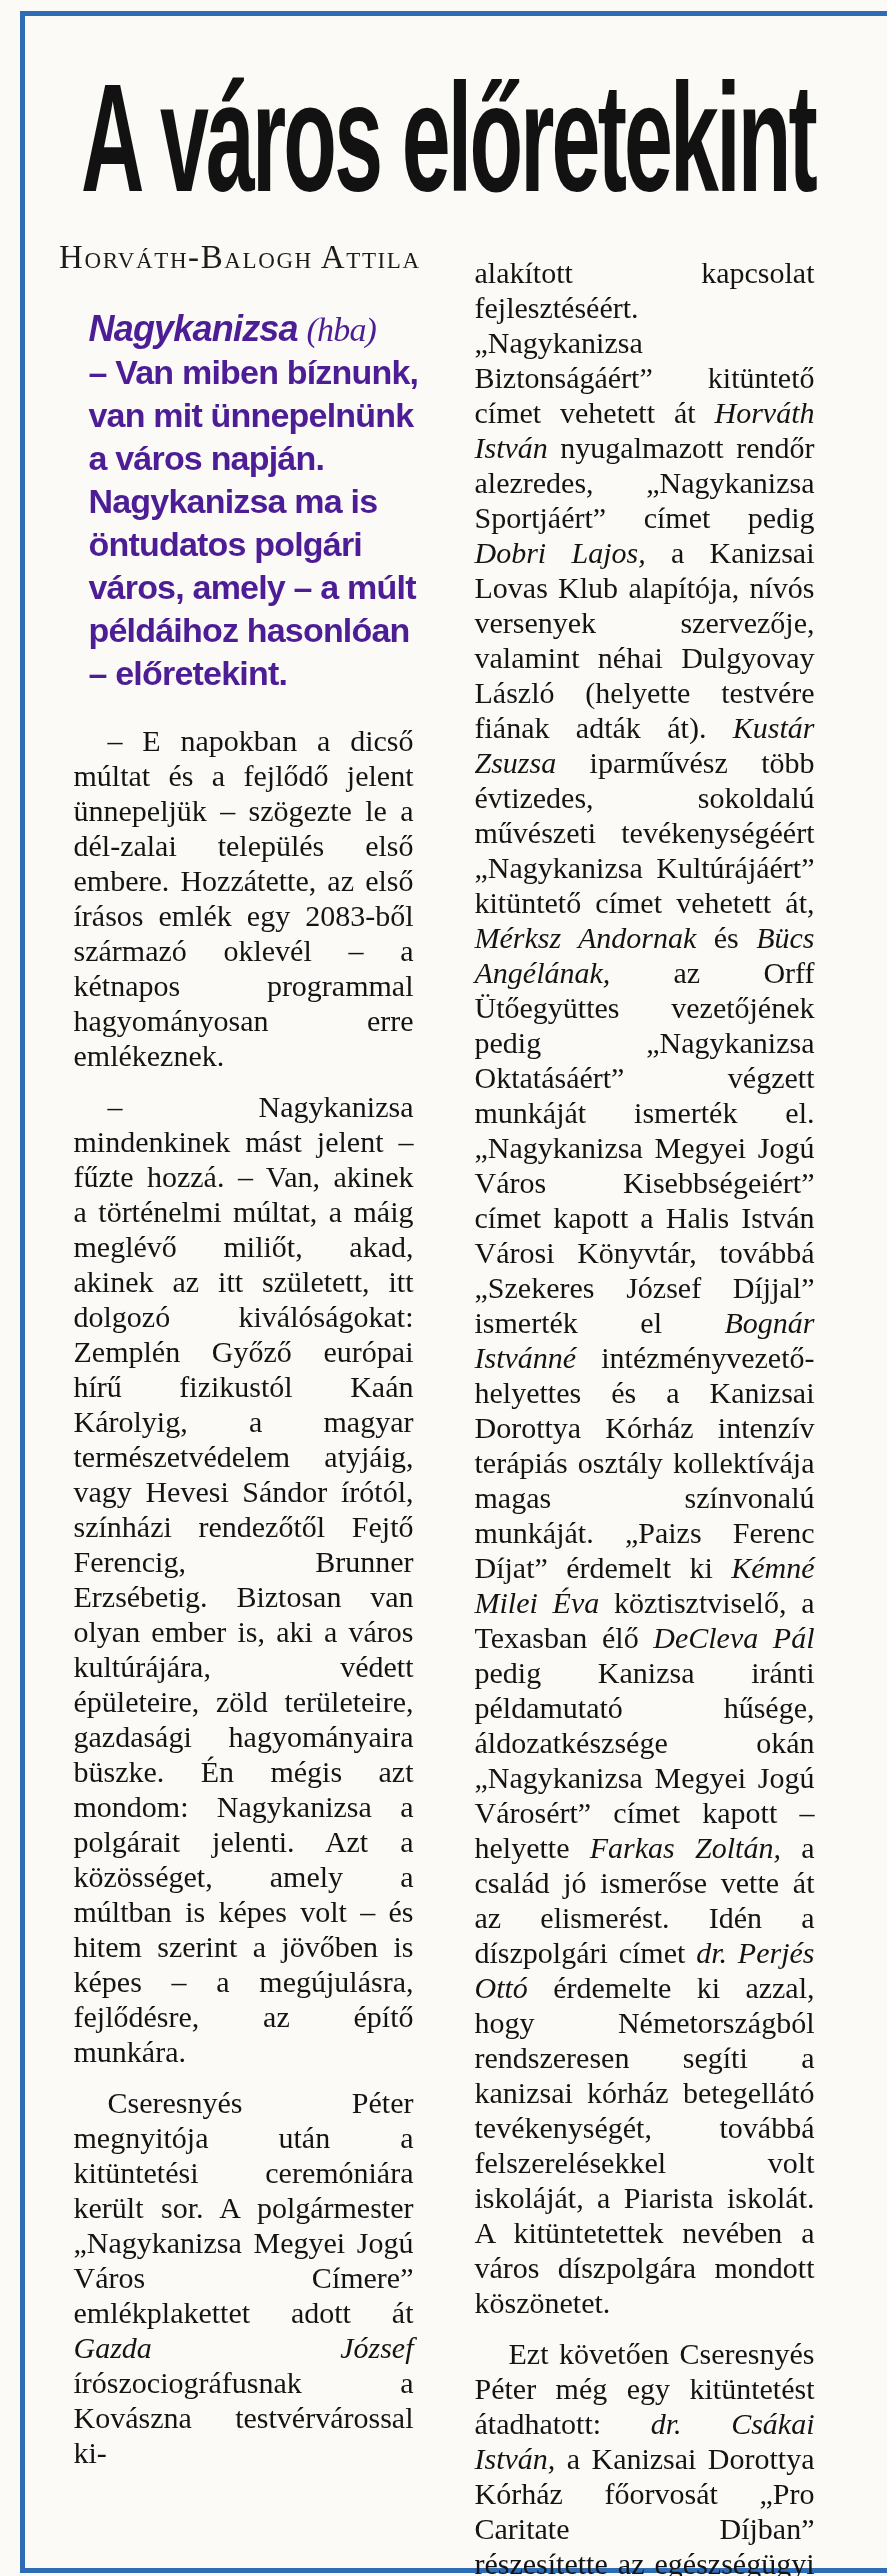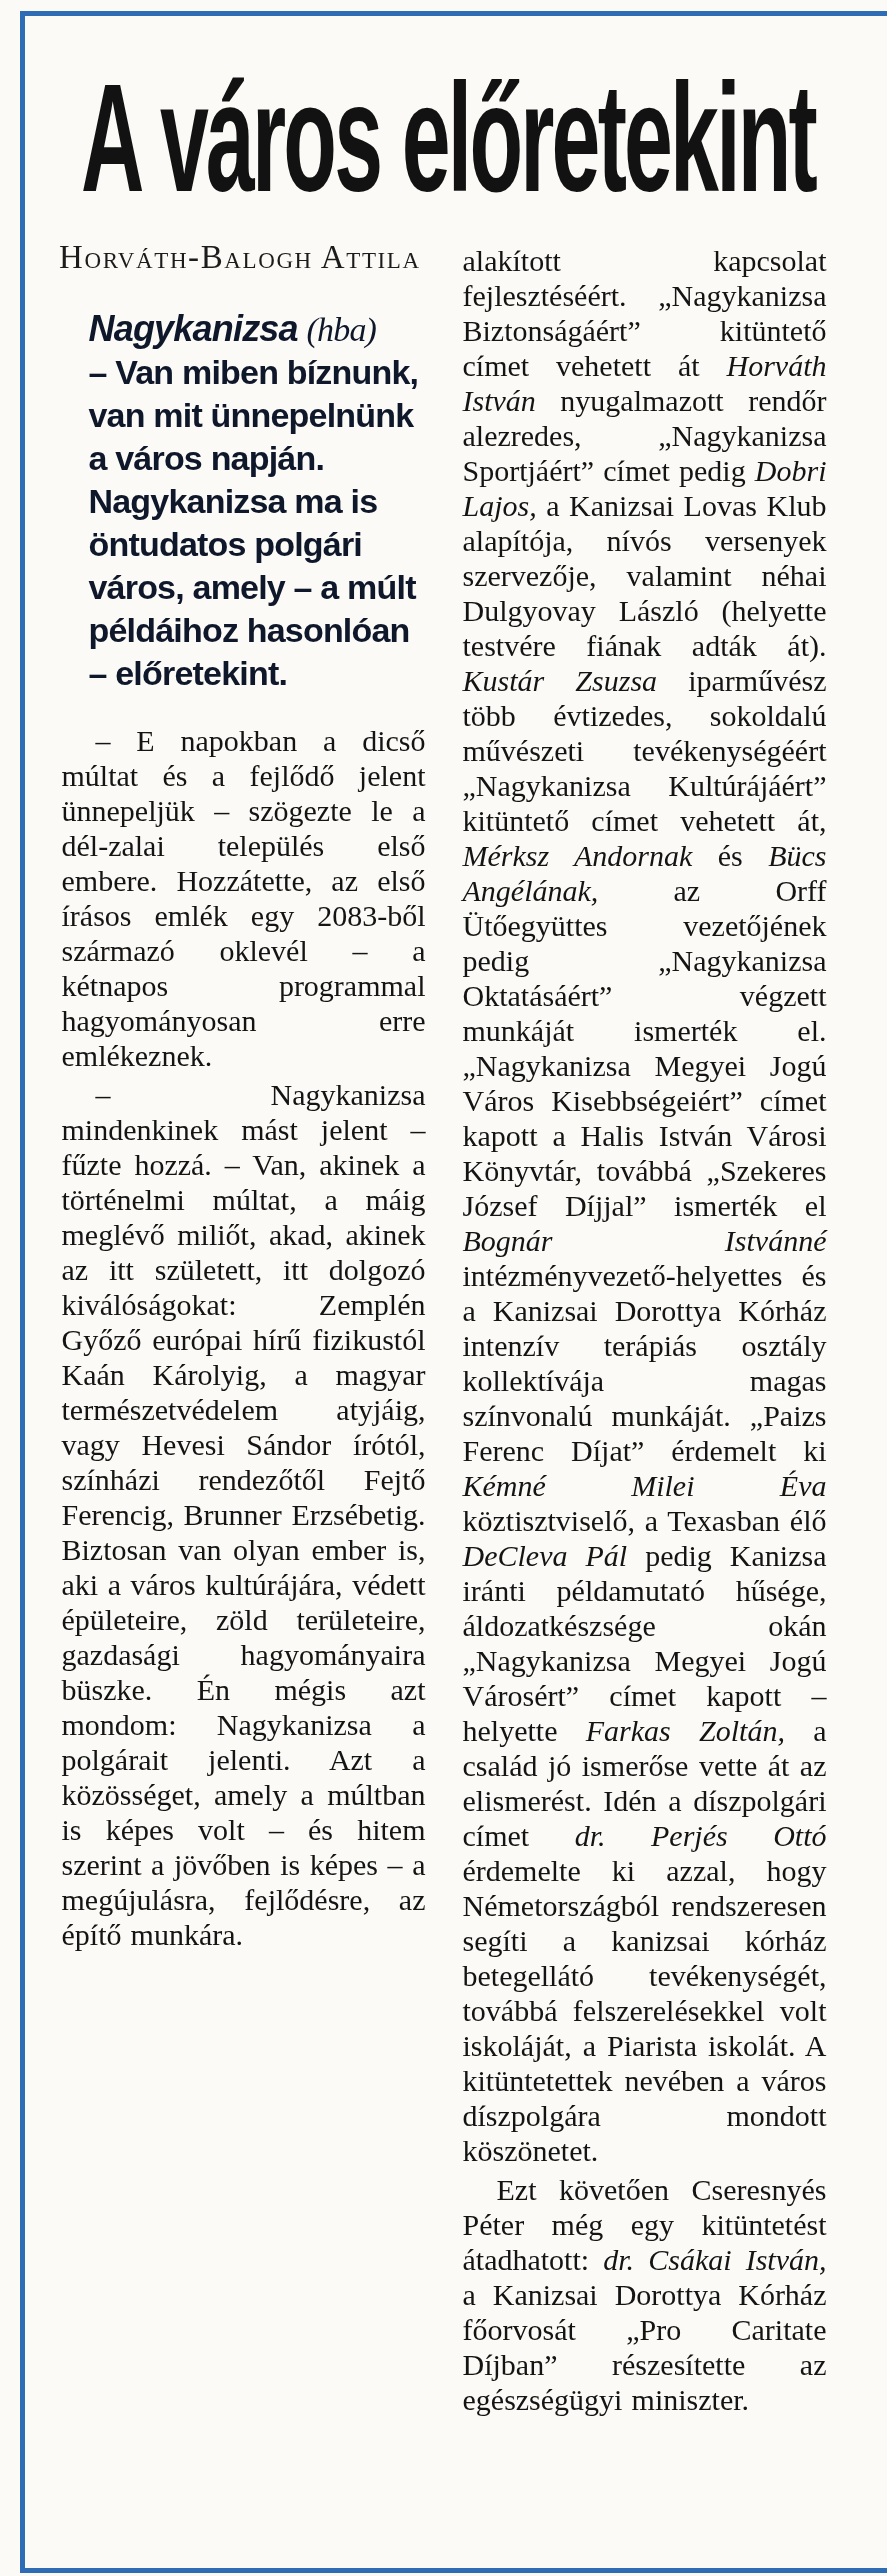--- a/index.html
+++ b/index.html
@@ -62,34 +62,34 @@
     margin: 0 0 31px 1.6px;
     white-space: nowrap;
   }
   .lead {
     font-family: "Liberation Sans", sans-serif;
     font-weight: bold;
     font-size: 34px;
     line-height: 43px;
     letter-spacing: -0.8px;
     margin: 0 0 28px 31px;
-    color: #0f172a;
+    color: #4c1d95;
   }
   .lead .dateline {
     font-style: italic;
     font-size: 36px;
   }
   .lead .credit {
     font-family: "Liberation Serif", serif;
     font-style: italic;
     font-weight: normal;
     font-size: 34px;
   }
   .body-text p {
-    margin: 4px;
+    margin: 16px;
     font-size: 30px;
     line-height: 35px;
     text-align: justify;
     text-indent: 34px;
     word-spacing: 1.6px;
   }
   .body-text p.no-indent { text-indent: 0; }
   .body-text em { font-style: italic; }
 </style>
 </head>
@@ -109,20 +109,21 @@
 
         <p class="lead">
           <span class="dateline">Nagykanizsa</span>
           <span class="credit">(hba)</span><br>
           <span class="lead-text">– Van miben bíznunk, van mit ünnepelnünk a város napján. Nagykanizsa ma is öntudatos polgári város, amely – a múlt példáihoz hasonlóan – előretekint.</span>
         </p>
 
         <div class="body-text">
             <p><span>– E napokban a dicső múltat és a fejlődő jelent ünnepeljük – szögezte le a dél-zalai település első embere. Hozzátette, az első írásos emlék egy 2083-ből származó oklevél – a kétnapos programmal hagyományosan erre emlékeznek.</span></p>
             <p><span>– Nagykanizsa mindenkinek mást jelent – fűzte hozzá. – Van, akinek a történelmi múltat, a máig meglévő miliőt, akad, akinek az itt született, itt dolgozó kiválóságokat: Zemplén Győző európai hírű fizikustól Kaán Károlyig, a magyar természetvédelem atyjáig, vagy Hevesi Sándor írótól, színházi rendezőtől Fejtő Ferencig, Brunner Erzsébetig. Biztosan van olyan ember is, aki a város kultúrájára, védett épületeire, zöld területeire, gazdasági hagyományaira büszke. Én mégis azt mondom: Nagykanizsa a polgárait jelenti. Azt a közösséget, amely a múltban is képes volt – és hitem szerint a jövőben is képes – a megújulásra, fejlődésre, az építő munkára.</span></p>
+            <p><span>Cseresnyés Péter megnyitója után a kitüntetési ceremóniára került sor. A polgármester „Nagykanizsa Megyei Jogú Város Címere” emlékplakettet adott át </span><em>Gazda József</em><span> írószociográfusnak a Kovászna testvérvárossal ki-</span></p>
           </div>
       </div>
 
       <div class="col col-right">
         <div class="body-text">
             <p class="no-indent"><span>alakított kapcsolat fejlesztéséért. „Nagykanizsa Biztonságáért” kitüntető címet vehetett át </span><em>Horváth István</em><span> nyugalmazott rendőr alezredes, „Nagykanizsa Sportjáért” címet pedig </span><em>Dobri Lajos,</em><span> a Kanizsai Lovas Klub alapítója, nívós versenyek szervezője, valamint néhai Dulgyovay László (helyette testvére fiának adták át). </span><em>Kustár Zsuzsa</em><span> iparművész több évtizedes, sokoldalú művészeti tevékenységéért „Nagykanizsa Kultúrájáért” kitüntető címet vehetett át, </span><em>Mérksz Andornak</em><span> és </span><em>Bücs Angélának,</em><span> az Orff Ütőegyüttes vezetőjének pedig „Nagykanizsa Oktatásáért” végzett munkáját ismerték el. „Nagykanizsa Megyei Jogú Város Kisebbségeiért” címet kapott a Halis István Városi Könyvtár, továbbá „Szekeres József Díjjal” ismerték el </span><em>Bognár Istvánné</em><span> intézményvezető-helyettes és a Kanizsai Dorottya Kórház intenzív terápiás osztály kollektívája magas színvonalú munkáját. „Paizs Ferenc Díjat” érdemelt ki </span><em>Kémné Milei Éva</em><span> köztisztviselő, a Texasban élő </span><em>DeCleva Pál</em><span> pedig Kanizsa iránti példamutató hűsége, áldozatkészsége okán „Nagykanizsa Megyei Jogú Városért” címet kapott – helyette </span><em>Farkas Zoltán,</em><span> a család jó ismerőse vette át az elismerést. Idén a díszpolgári címet </span><em>dr. Perjés Ottó</em><span> érdemelte ki azzal, hogy Németországból rendszeresen segíti a kanizsai kórház betegellátó tevékenységét, továbbá felszerelésekkel volt iskoláját, a Piarista iskolát. A kitüntetettek nevében a város díszpolgára mondott köszönetet.</span></p>
             <p><span>Ezt követően Cseresnyés Péter még egy kitüntetést átadhatott: </span><em>dr. Csákai István,</em><span> a Kanizsai Dorottya Kórház főorvosát „Pro Caritate Díjban” részesítette az egészségügyi miniszter.</span></p>
           </div>
       </div>
 

